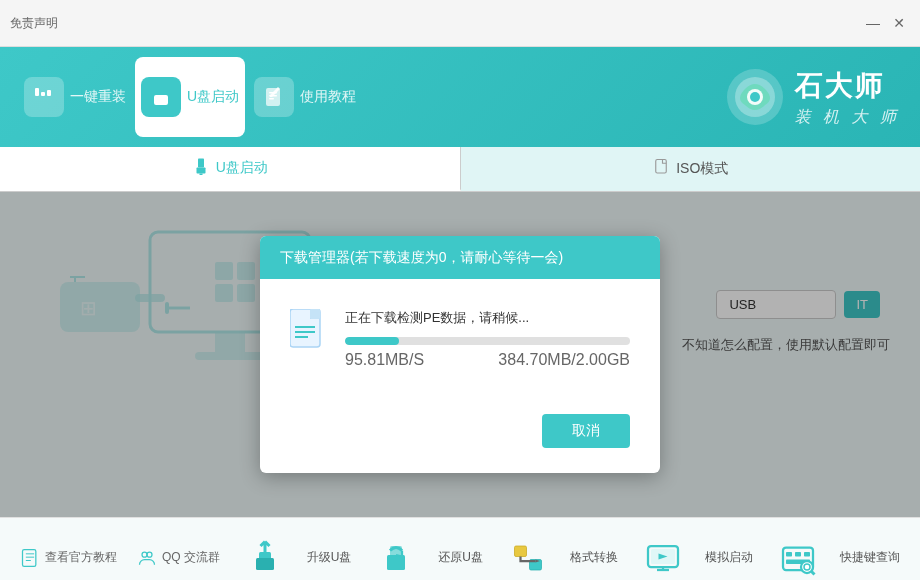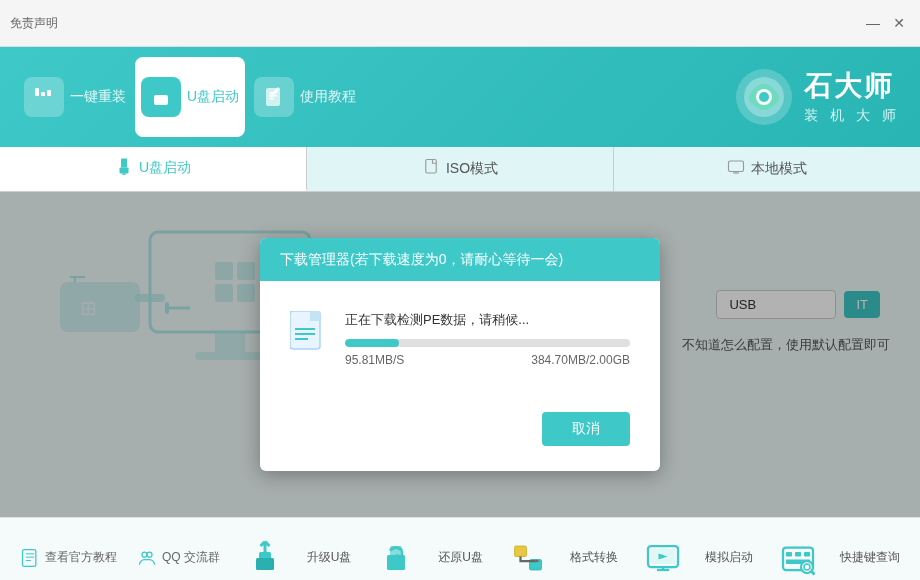--- a/index.html
+++ b/index.html
@@ -102,23 +102,24 @@
       height: 60px;
     }
     .logo-text {
       color: white;
       font-size: 28px;
       font-weight: bold;
       letter-spacing: 2px;
     }
     .logo-sub {
       color: rgba(255,255,255,0.8);
-      font-size: 14px;
+      font-size: 16px;
       letter-spacing: 4px;
       margin-top: 2px;
+      font-style: italic;
     }
 
     
     .subtabs {
       background: #e0f5f5;
       height: 45px;
       display: flex;
       align-items: stretch;
       border-bottom: 1px solid #ccc;
     }
@@ -256,21 +257,21 @@
     }
     .progress-bar-fill {
       background: #3ec8c8;
       height: 100%;
       border-radius: 4px;
     }
 
     .progress-stats {
       display: flex;
       justify-content: space-between;
-      font-size: 12px;
+      font-size: 16px;
       color: #666;
     }
 
     .modal-footer {
       padding: 10px 30px 25px;
       display: flex;
       justify-content: flex-end;
     }
 
     .btn-cancel {
@@ -367,30 +368,20 @@
     <span>U盘启动</span>
   </div>
   <div class="subtab">
     <span class="subtab-icon">
       <svg width="18" height="18" viewBox="0 0 24 24" fill="#999">
         <rect x="5" y="2" width="14" height="18" rx="2" fill="none" stroke="#999" stroke-width="1.5"></rect>
         <path d="M14 2v5h5" fill="none" stroke="#999" stroke-width="1.5"></path>
       </svg>
     </span>
     <span>ISO模式</span>
-  </div>
-  <div class="subtab">
-    <span class="subtab-icon">
-      <svg width="18" height="18" viewBox="0 0 24 24" fill="#999">
-        <rect x="2" y="4" width="20" height="14" rx="2" fill="none" stroke="#999" stroke-width="1.5"></rect>
-        <line x1="8" y1="20" x2="16" y2="20" stroke="#999" stroke-width="1.5"></line>
-        <line x1="12" y1="18" x2="12" y2="20" stroke="#999" stroke-width="1.5"></line>
-      </svg>
-    </span>
-    <span>本地模式</span>
   </div>
 </div>
 
 <div style="position:relative; height: 325px; background: #f0fafa; overflow:hidden;">
 
   <svg class="usb-bg" viewBox="0 0 300 200">
 
     <rect x="120" y="30" width="160" height="100" rx="8" fill="none" stroke="#3ec8c8" stroke-width="3"></rect>
     <rect x="185" y="130" width="30" height="20" fill="#3ec8c8" opacity="0.5"></rect>
     <rect x="165" y="150" width="70" height="8" rx="4" fill="#3ec8c8" opacity="0.5"></rect>

